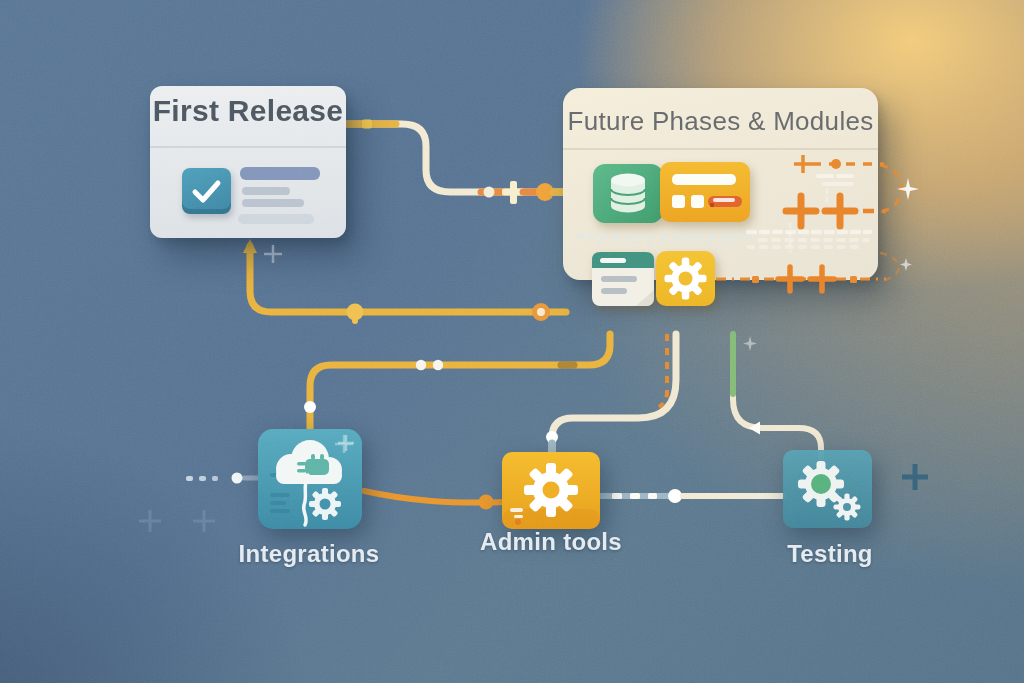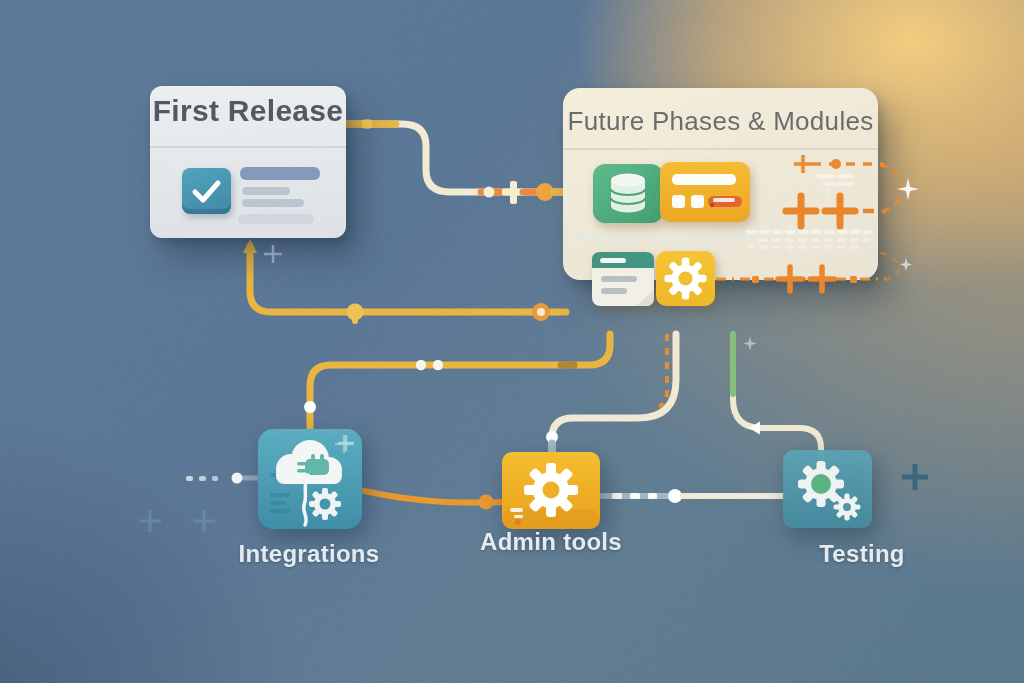--- a/index.html
+++ b/index.html
@@ -302,21 +302,21 @@
       <g transform="translate(64,57)" fill="#eef3f2">
         <rect x="-2.6" y="-13.5" width="5.2" height="27" rx="2"></rect>
         <rect x="-2.6" y="-13.5" width="5.2" height="27" rx="2" transform="rotate(45)"></rect>
         <rect x="-2.6" y="-13.5" width="5.2" height="27" rx="2" transform="rotate(90)"></rect>
         <rect x="-2.6" y="-13.5" width="5.2" height="27" rx="2" transform="rotate(135)"></rect>
         <circle r="9" fill="#eef3f2"></circle>
         <circle r="4" fill="#4f92a7"></circle>
       </g>
     </svg>
   </div>
-  <div class="node-label" style="left:752px;top:540px;">Testing</div>
+  <div class="node-label" style="left:720px;top:540px;">Testing</div>
 
   <svg class="overlay" width="1024" height="683" viewBox="0 0 1024 683">
 
     <g>
       <path d="M812,164 L884,164" stroke="#e8872f" stroke-width="3.5" stroke-dasharray="9 8" fill="none"></path>
       <g stroke="#e8872f" stroke-width="3.5">
           <path d="M803,155 L803,173 M794,164 L812,164"></path>
         </g>
       <circle cx="836" cy="164" r="5" fill="#e8872f"></circle>
       <path d="M880,165 C908,170 910,206 880,212" fill="none" stroke="#e8872f" stroke-width="3" stroke-dasharray="8 7" opacity=".85"></path>

